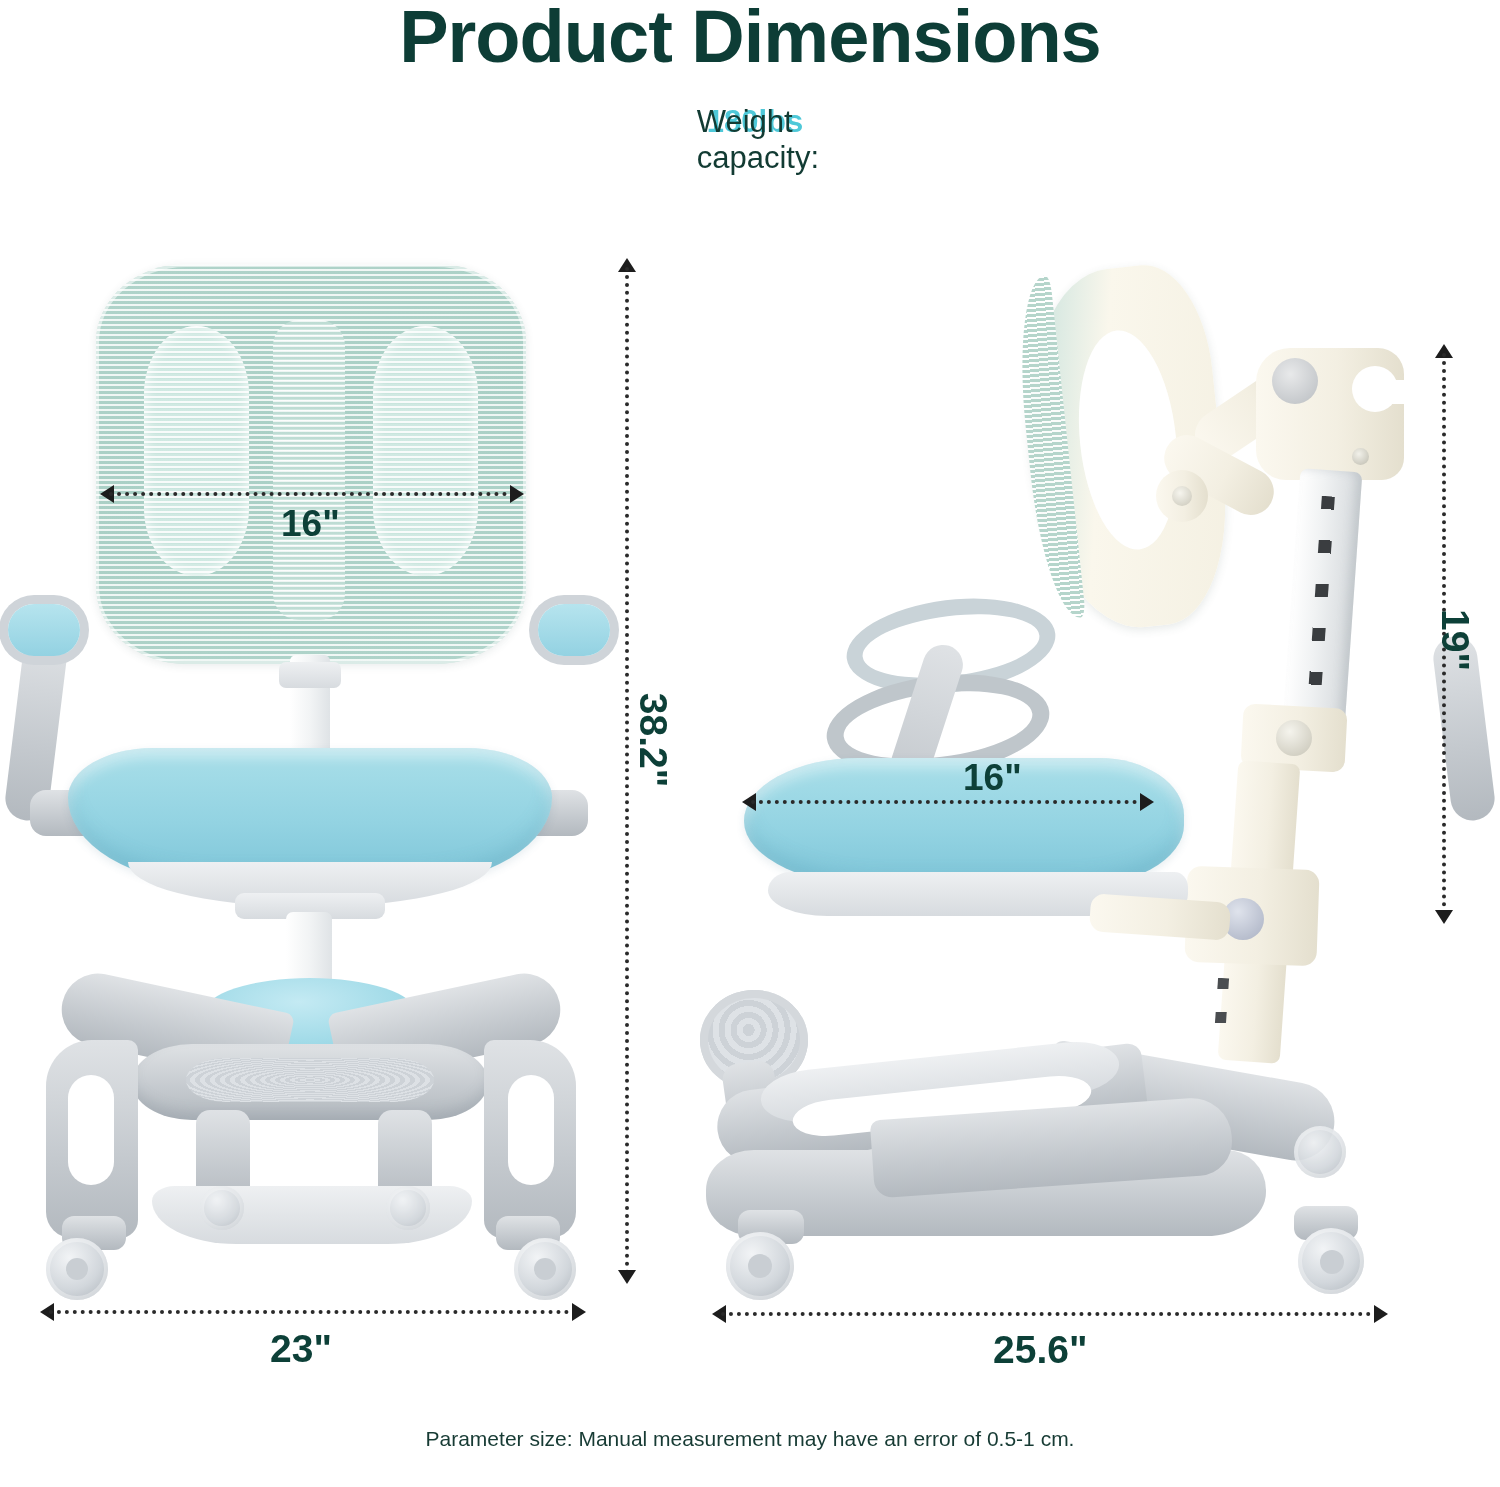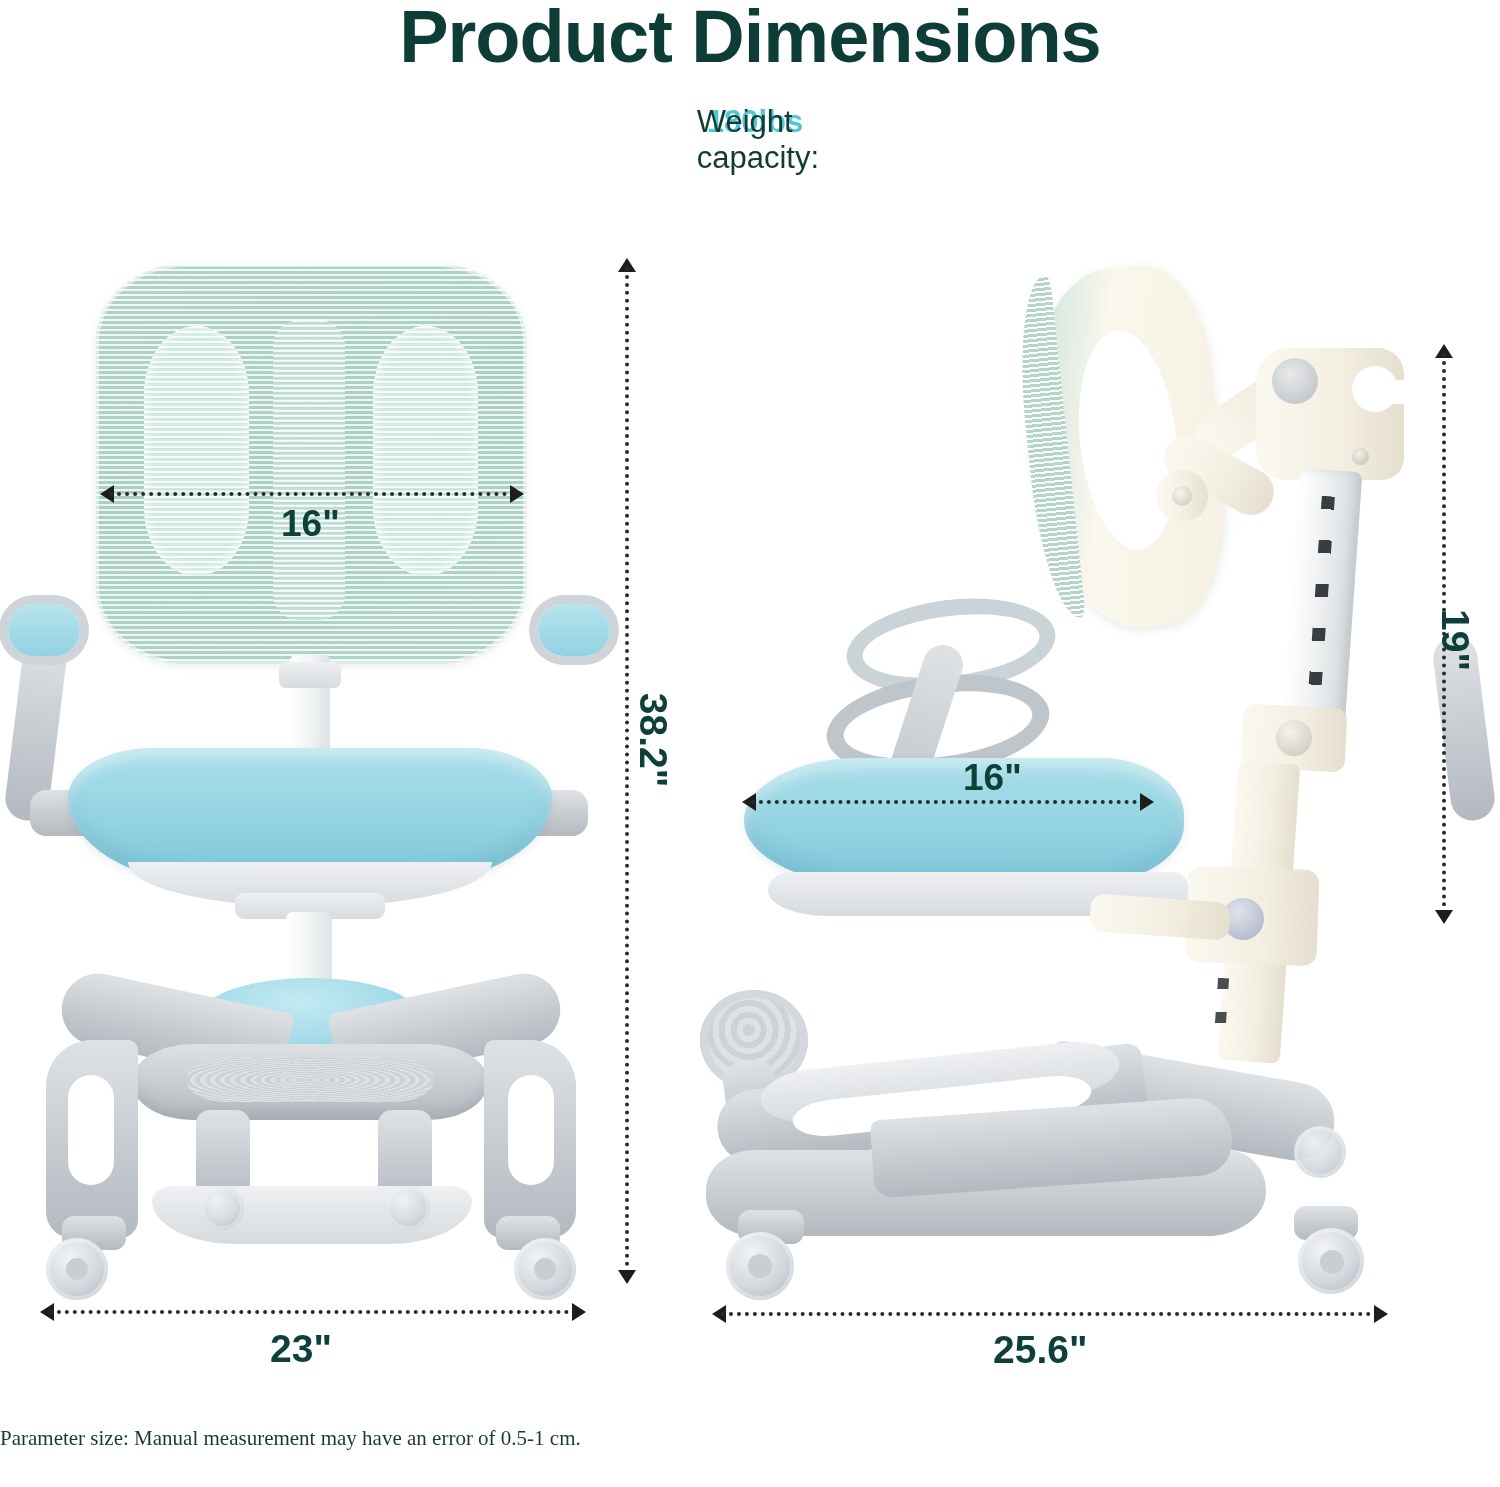--- a/index.html
+++ b/index.html
@@ -45,22 +45,22 @@
   .dim.v .cap.b{bottom:0;left:50%;transform:translateX(-50%);
     border-left:9px solid transparent;border-right:9px solid transparent;border-top:14px solid #1d1d1d;}
 
   .dimlabel{
     position:absolute;color:#0d4038;font-weight:700;white-space:nowrap;
     letter-spacing:0px;
   }
 
   
   .footer{
-    position:absolute;left:0;bottom:36px;width:1500px;text-align:left;
-    font-size:21px;color:#173b34;font-family:Liberation Serif, serif;
+    position:absolute;left:0;bottom:36px;width:1500px;text-align:center;
+    font-size:21px;color:#173b34;
   }
 
   
   .part{position:absolute;}
 
   
   .mesh-back{
     border-radius:90px/78px;
     background:
       repeating-linear-gradient(to bottom,

